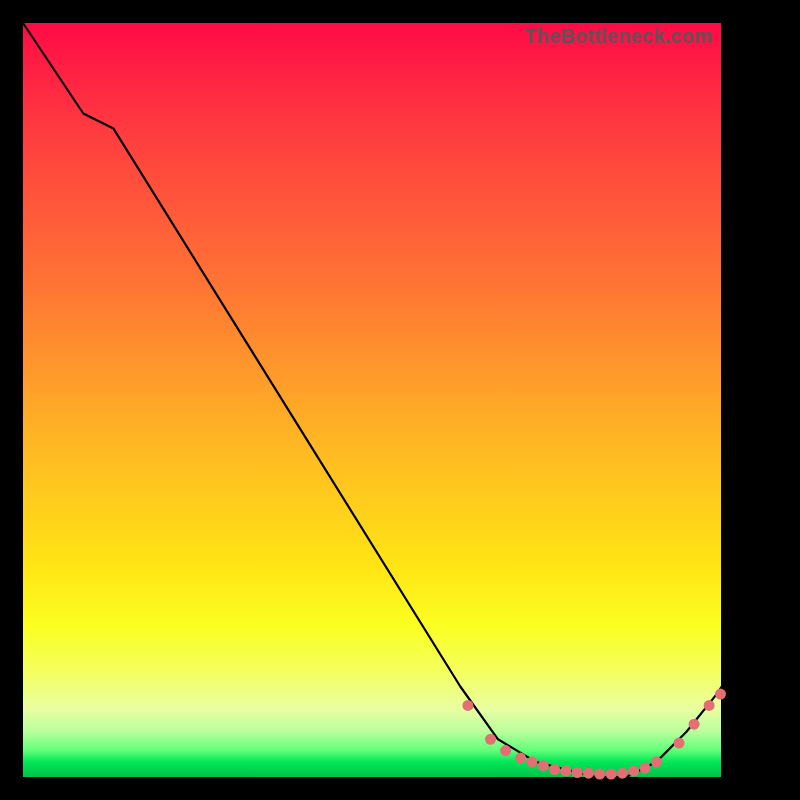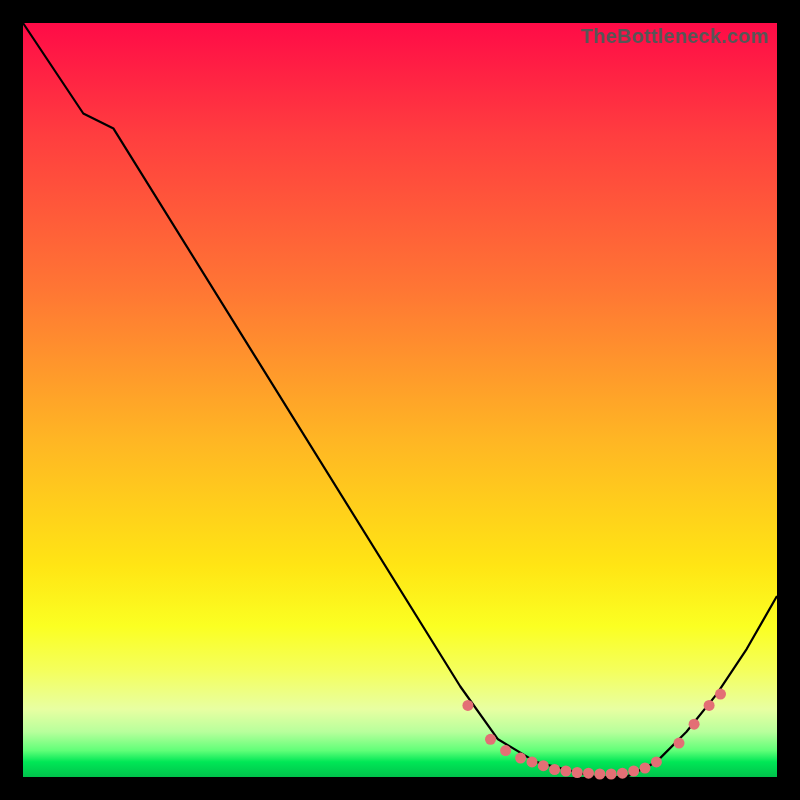--- a/index.html
+++ b/index.html
@@ -14,21 +14,21 @@
   .frame {
     position: relative;
     width: 800px;
     height: 800px;
     background: #000;
   }
   .plot {
     position: absolute;
     left: 23px;
     top: 23px;
-    width: 754px;
+    width: 698px;
     height: 754px;
     
     background:
       linear-gradient(
         to bottom,
         #ff0b47 0%,
         #ff3e3f 15%,
         #ff7534 35%,
         #ffb524 55%,
         #ffe514 72%,

